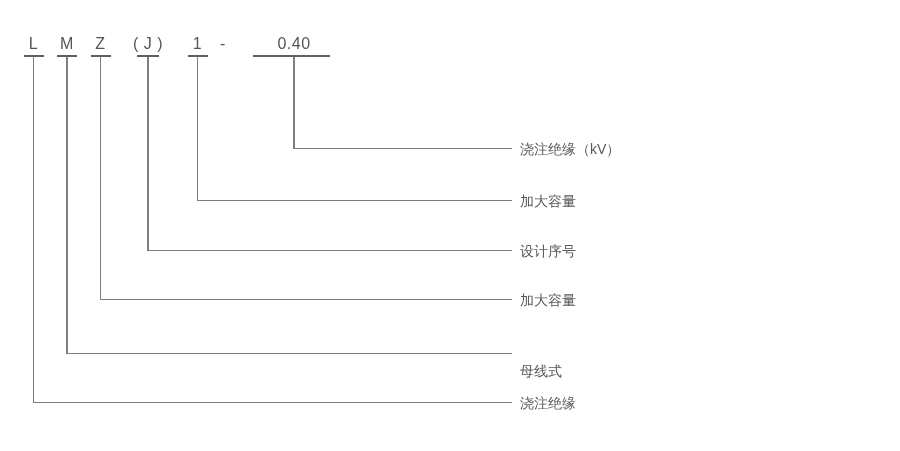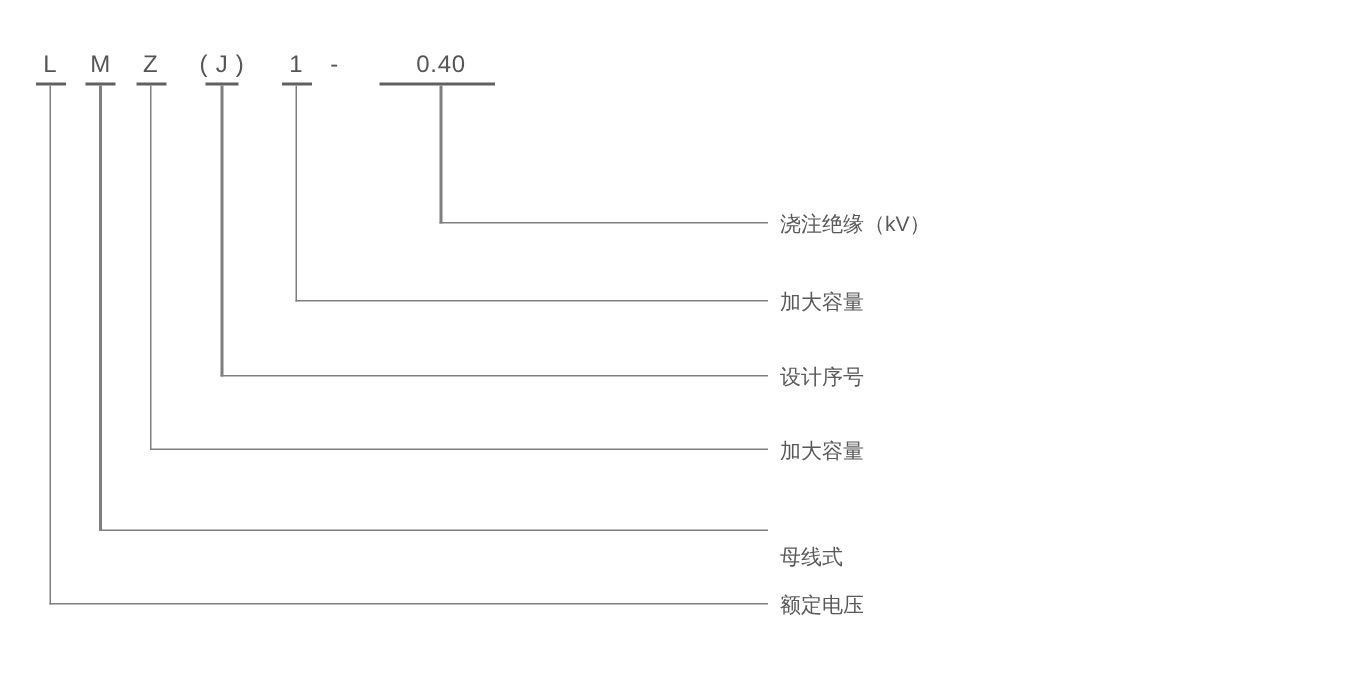--- a/index.html
+++ b/index.html
@@ -88,15 +88,15 @@
   <div class="hl" style="left:147.3px;top:250px;width:364.7px"></div>
   <div class="hl" style="left:99.8px;top:299px;width:412.2px"></div>
   <div class="hl" style="left:66.3px;top:353px;width:445.7px"></div>
   <div class="hl" style="left:32.8px;top:402px;width:479.2px"></div>
 
   <div class="lbl" style="top:148.7px">浇注绝缘（kV）</div>
   <div class="lbl" style="top:200.7px">加大容量</div>
   <div class="lbl" style="top:250.7px">设计序号</div>
   <div class="lbl" style="top:299.7px">加大容量</div>
   <div class="lbl" style="top:371px">母线式</div>
-  <div class="lbl" style="top:402.7px">额定电压</div>
+  <div class="lbl" style="top:402.7px">浇注绝缘</div>
 
 </div>
 
 </body></html>

